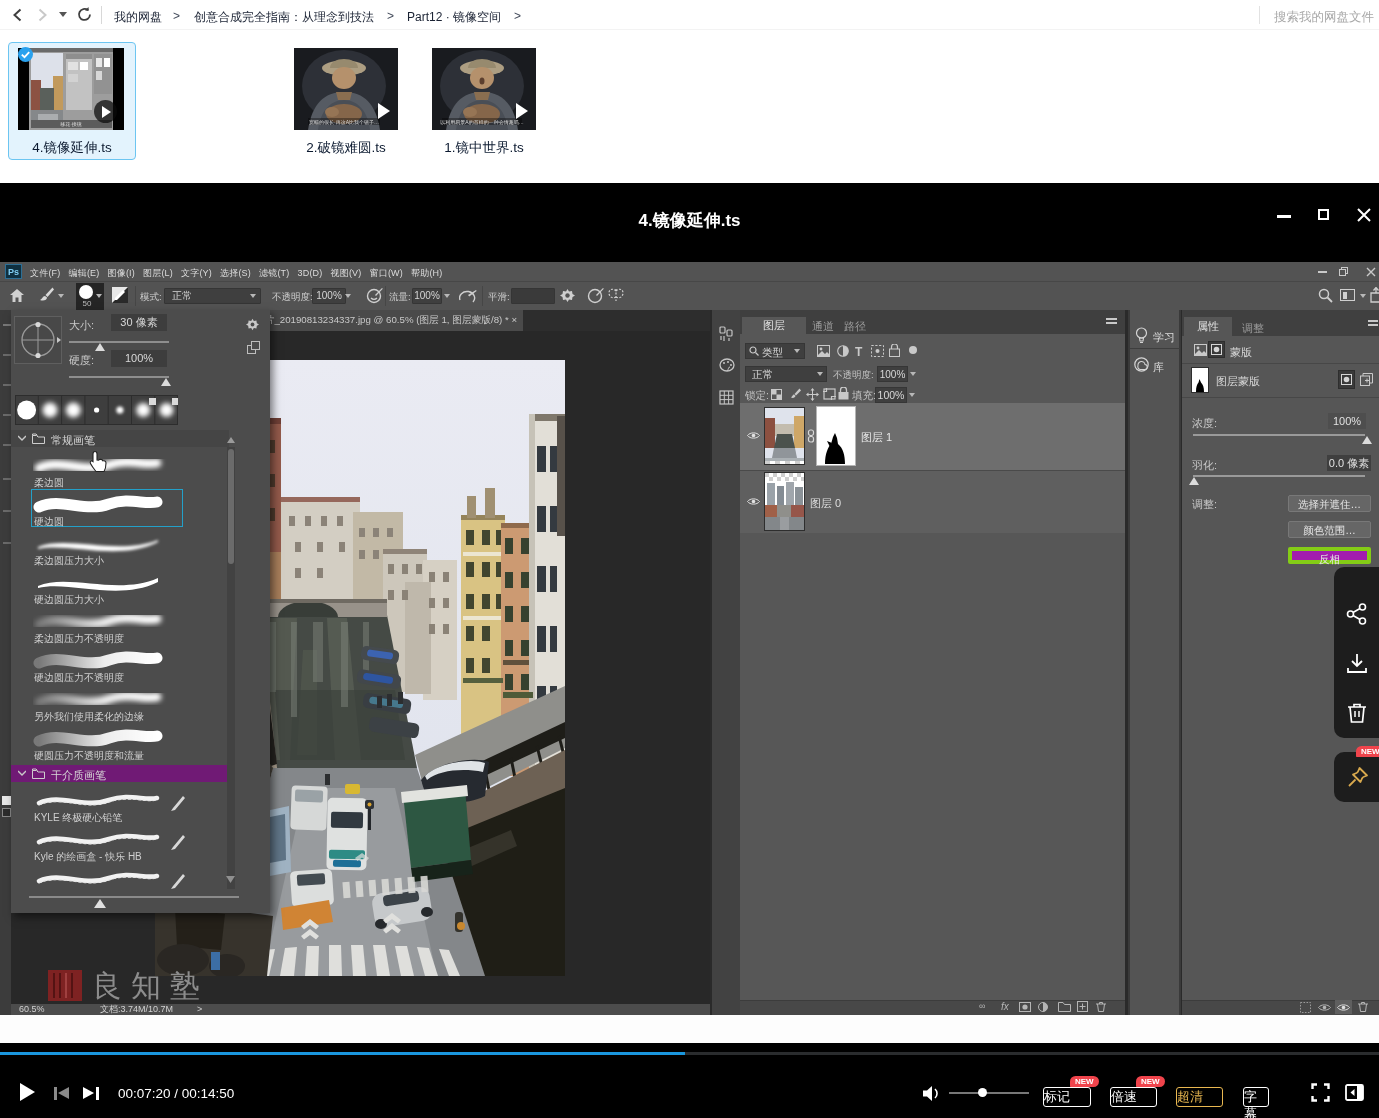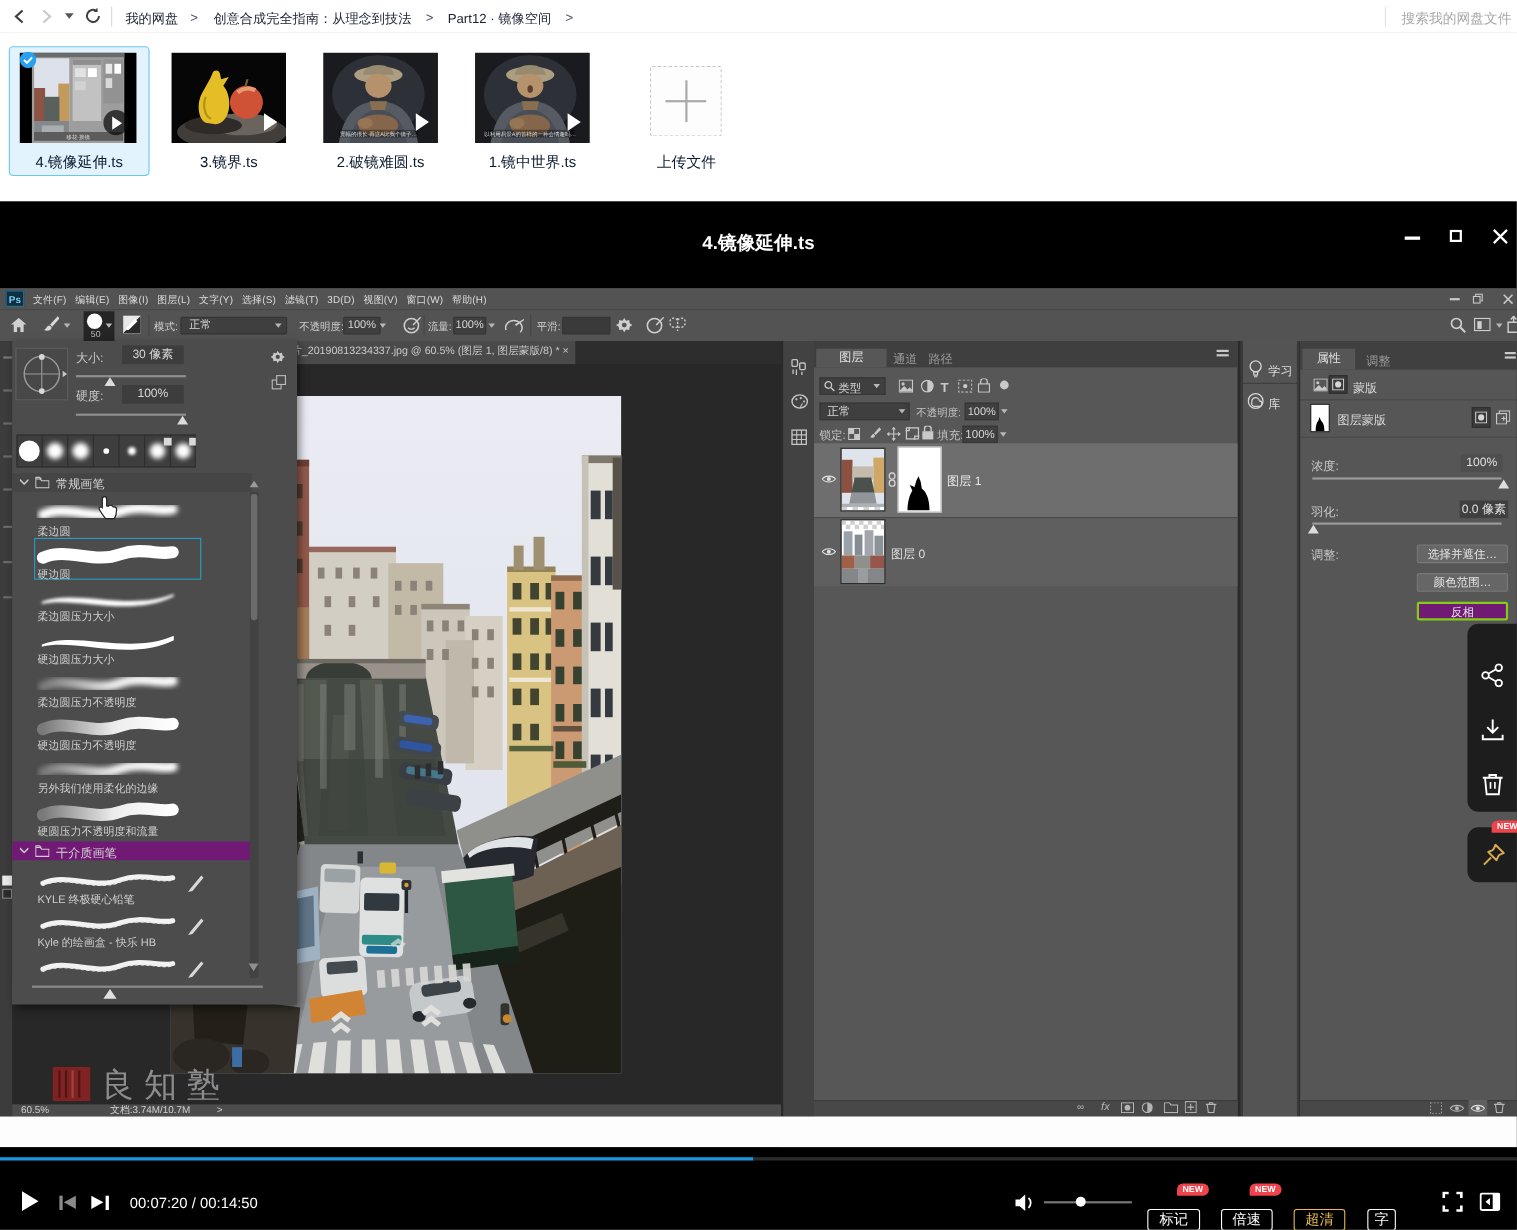--- a/index.html
+++ b/index.html
@@ -41,22 +41,22 @@
 #docarea { position:absolute; left:11px; top:48px; width:699px; height:705px; background:#282828; }
 #tabbar { position:absolute; left:0; top:0; width:699px; height:21px; background:#2d2d2d; }
 #tab1 { position:absolute; top:0; height:21px; background:#4a4a4a; color:#c9c9c9; font-size:9.7px; line-height:20px; padding-left:4px; white-space:nowrap; overflow:hidden; }
 #statusbar { position:absolute; left:0; top:694px; width:699px; height:11px; background:#4c4c4c; color:#d2d2d2; font-size:9px; line-height:11px; }
 .slider { position:absolute; height:2px; background:#9a9a9a; }
 .sthumb { position:absolute; width:0; height:0; border-left:5px solid transparent; border-right:5px solid transparent; border-bottom:8px solid #dcdcdc; }
 
 
 #whitestrip { position:absolute; left:0; top:832px; width:1379px; height:28px; background:#fdfdfd; }
 #ctrlzone { position:absolute; left:0; top:860px; width:1379px; height:75px; background:#000; }
-.vbtn { position:absolute; top:56px; height:20px; border:1.5px solid #fff; border-radius:3px;
-  color:#fff; font-size:13px; line-height:17px; text-align:center; }
+.vbtn { position:absolute; top:44px; height:20px; border:1.5px solid #fff; border-radius:3px;
+  color:#fff; font-size:13px; line-height:17px; }
 .newbadge { position:absolute; background:#f0444c; color:#fff; font-size:8px; font-weight:bold;
   border-radius:7px 7px 7px 1px; padding:1px 5px; line-height:9px; }
 #subtitle { position:absolute; left:0; top:782px; width:1379px; text-align:center; color:#fff;
   font-size:34px; font-weight:bold; letter-spacing:2.2px;
   text-shadow:-2px 0 2px #000, 2px 0 2px #000, 0 -2px 2px #000, 0 2px 2px #000; }
 </style>
 </head>
 <body>
 <div id="stage">
 
@@ -111,37 +111,20 @@
       </svg>
       <div class="playov" style="left:76px;top:52px;"></div>
     </div>
     <svg class="abs" style="left:10px;top:5px" width="15" height="15" viewBox="0 0 15 15">
           <circle cx="7.5" cy="7.5" r="7.5" fill="#29a1ee"></circle>
           <path d="M3.8 7.6 L6.5 10.2 L11.2 5.2" stroke="#fff" stroke-width="1.8" fill="none"></path>
         </svg>
     <div class="flabel">4.镜像延伸.ts</div>
   </div>
 
-  <div class="fileitem" style="left:156px">
-    <div class="thumb" style="left:0;top:6px;width:104px;height:82px">
-      <svg width="104" height="82" viewBox="0 0 104 82">
-        <rect width="104" height="82" fill="#060606"></rect>
-        <ellipse cx="55" cy="72" rx="50" ry="16" fill="#413d3a"></ellipse>
-        <ellipse cx="64" cy="65" rx="32" ry="10" fill="#6b645e"></ellipse>
-        <ellipse cx="38" cy="66" rx="26" ry="8" fill="#2e2b28"></ellipse>
-        <path d="M34 64 C24 64 22 46 28 36 C32 29 35 24 37 19 C38 15 43 15 44 19 L45 24 L52 22 L47 30 C56 40 54 64 40 65 Z" fill="#e4be27"></path>
-        <path d="M36 60 C30 58 28 48 31 40" stroke="#b5920f" stroke-width="2" fill="none"></path>
-        <circle cx="68" cy="45" r="15" fill="#d05236"></circle>
-        <path d="M60 36 A15 15 0 0 1 76 34" stroke="#e89a70" stroke-width="4" fill="none"></path>
-        <path d="M67 31 L69 24" stroke="#7a5a30" stroke-width="2"></path>
-        <path d="M84 55 L84 71 L96 63 Z" fill="#fff"></path>
-      </svg>
-    </div>
-    <div class="flabel" style="left:-32px">3.镜界.ts</div>
-  </div>
 
   <div class="fileitem" style="left:294px">
     <div class="thumb" style="left:0;top:6px;width:104px;height:82px">
       <svg width="104" height="82" viewBox="0 0 104 82">
         <rect width="104" height="82" fill="#191b1f"></rect>
         <ellipse cx="50" cy="38" rx="42" ry="36" fill="#2d3037"></ellipse>
         <path d="M14 82 C18 56 30 44 50 44 C70 44 82 56 86 82 Z" fill="#565b63"></path>
         <path d="M24 82 C26 64 36 52 50 52 C64 52 74 64 76 82 Z" fill="#494e56"></path>
         <ellipse cx="50" cy="20" rx="22" ry="7.5" fill="#ad9e82"></ellipse>
         <path d="M36 20 C36 8 64 8 64 20 Z" fill="#978a6e"></path>
@@ -172,26 +155,20 @@
         <ellipse cx="38" cy="64" rx="7" ry="5" fill="#967555"></ellipse>
         <ellipse cx="50" cy="33" rx="2.5" ry="3.5" fill="#5c3f2e"></ellipse>
         <rect x="10" y="70" width="80" height="7" fill="rgba(0,0,0,.35)"></rect>
         <text x="50" y="76" font-size="5" fill="#ddd" text-anchor="middle" font-family="Liberation Sans">以利用易景A的首样的一种会情趣吗…</text>
         <path d="M84 55 L84 71 L96 63 Z" fill="#fff"></path>
       </svg>
     </div>
     <div class="flabel" style="left:-32px">1.镜中世界.ts</div>
   </div>
 
-  <div class="fileitem" style="left:560px">
-    <div class="abs" style="left:31px;top:18px;width:65px;height:64px;border:1px dashed #c6c6c6;border-radius:2px;background:#fdfdfd"></div>
-    <div class="abs" style="left:45px;top:49px;width:37px;height:2px;background:#aaa"></div>
-    <div class="abs" style="left:62.5px;top:31px;width:2px;height:38px;background:#aaa"></div>
-    <div class="flabel" style="left:-20px">上传文件</div>
-  </div>
 </div>
 
 <div id="player">
   <div id="vtitle">4.镜像延伸.ts</div>
 
   <div class="abs" style="left:1277px;top:32px;width:14px;height:2.5px;background:#fff"></div>
   <div class="abs" style="left:1318px;top:26px;width:11px;height:11px;border:2px solid #fff"></div>
   <svg class="abs" style="left:1356px;top:24px" width="16" height="16" viewBox="0 0 16 16">
         <path d="M2 2 L14 14 M14 2 L2 14" stroke="#fff" stroke-width="2"></path>
       </svg>
@@ -980,21 +957,21 @@
         <div class="sthumb" style="left:180px;top:126px"></div>
 
         <div class="abs" style="left:10px;top:148px;font-size:11px;color:#c9c9c9">羽化:</div>
         <div class="abs" style="left:145px;top:145px;width:44px;height:16px;background:#3f3f3f;color:#e0e0e0;font-size:11px;line-height:16px;text-align:center">0.0 像素</div>
         <div class="abs slider" style="left:11px;top:165px;width:172px;background:#9a9a9a"></div>
         <div class="sthumb" style="left:7px;top:167px"></div>
 
         <div class="abs" style="left:10px;top:187px;font-size:11px;color:#c9c9c9">调整:</div>
         <div class="abs" style="left:106px;top:185px;width:83px;height:17px;background:#666;border:1px solid #787878;border-radius:2px;color:#e4e4e4;font-size:10.5px;line-height:16px;text-align:center">选择并遮住…</div>
         <div class="abs" style="left:106px;top:211px;width:83px;height:17px;background:#666;border:1px solid #787878;border-radius:2px;color:#e4e4e4;font-size:10.5px;line-height:16px;text-align:center">颜色范围…</div>
-        <div class="abs" style="left:106px;top:237px;width:83px;height:17px;background:#701a75;border:2px solid #84cc16;border-radius:2px;color:#e4e4e4;font-size:10.5px;line-height:16px;text-align:center">反相</div>
+        <div class="abs" style="left:106px;top:237px;width:83px;height:17px;background:#a21caf;border:4px solid #84cc16;border-radius:2px;color:#e4e4e4;font-size:10.5px;line-height:16px;text-align:center">反相</div>
 
         <div class="abs" style="left:0;top:690px;width:197px;height:15px;background:#484848;border-top:1px solid #3c3c3c"></div>
         <svg class="abs" style="left:118px;top:692px" width="11" height="11" viewBox="0 0 11 11">
               <rect x="0.5" y="0.5" width="10" height="10" stroke="#9a9a9a" fill="none" stroke-dasharray="1.6 1.4"></rect>
             </svg>
         <svg class="abs" style="left:136px;top:693px" width="13" height="9" viewBox="0 0 13 9">
               <path d="M0.5 4.5 C3 1 10 1 12.5 4.5 C10 8 3 8 0.5 4.5 Z" stroke="#b5b5b5" stroke-width="1" fill="none"></path>
               <circle cx="6.5" cy="4.5" r="1.8" fill="#b5b5b5"></circle>
             </svg>
         <div class="abs" style="left:153px;top:690px;width:17px;height:14px;background:#5f5f5f"></div>

